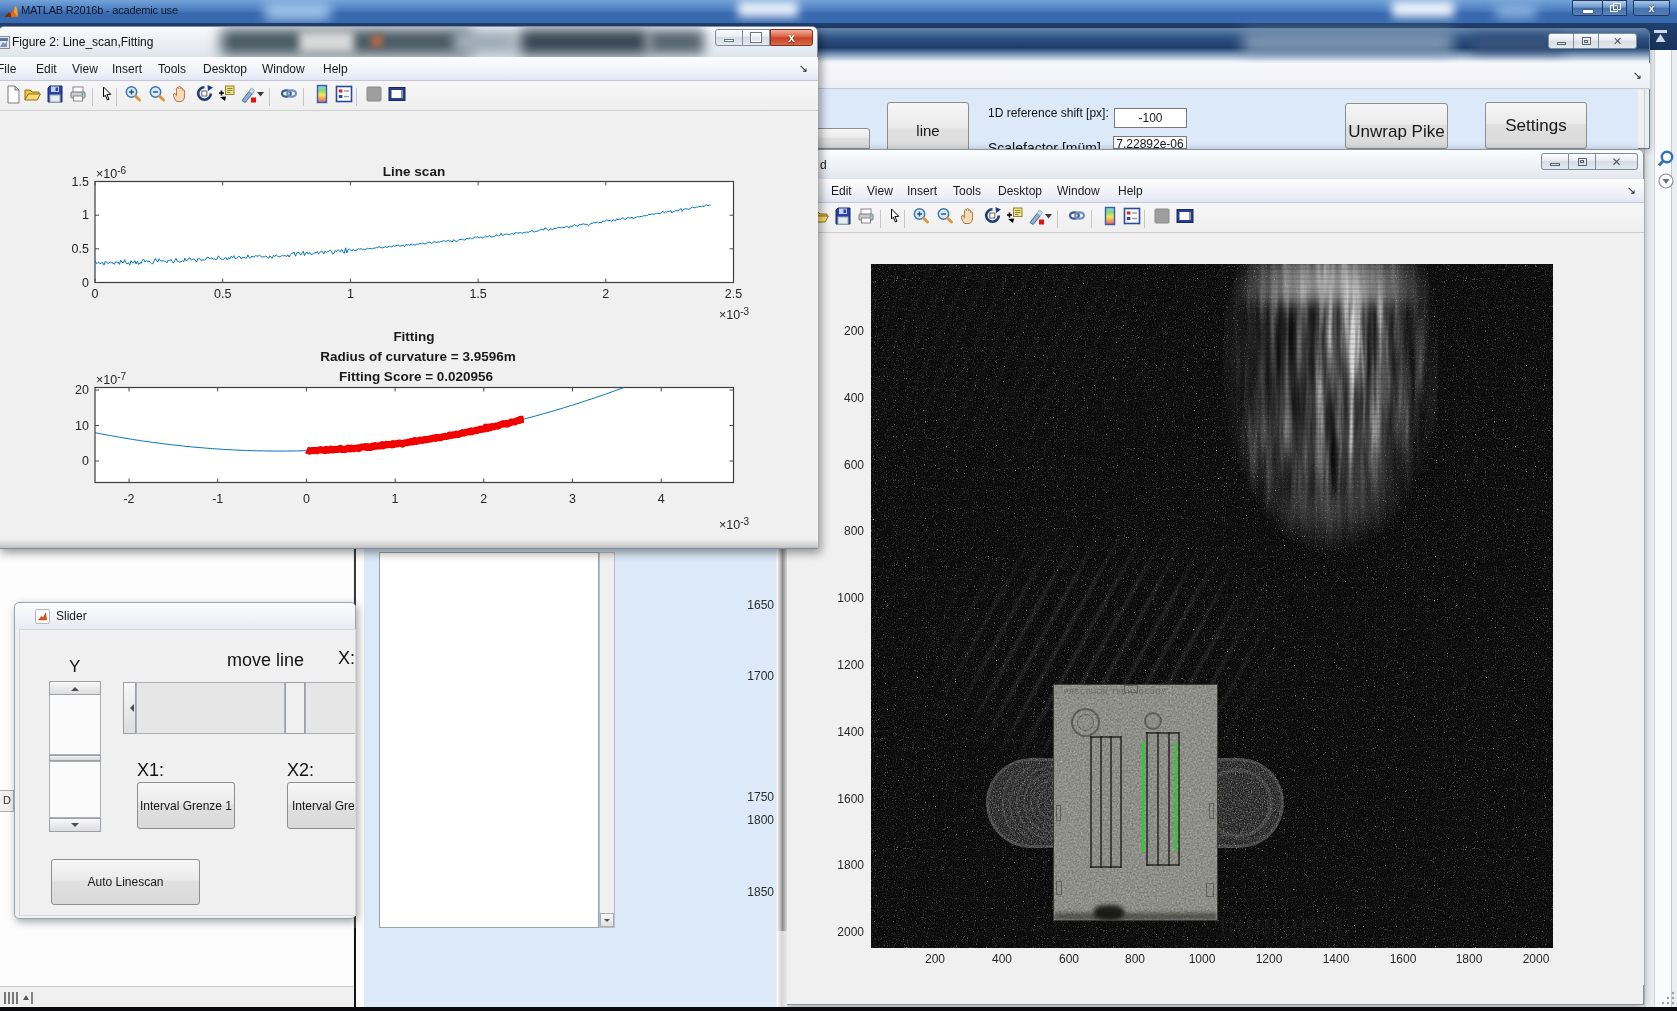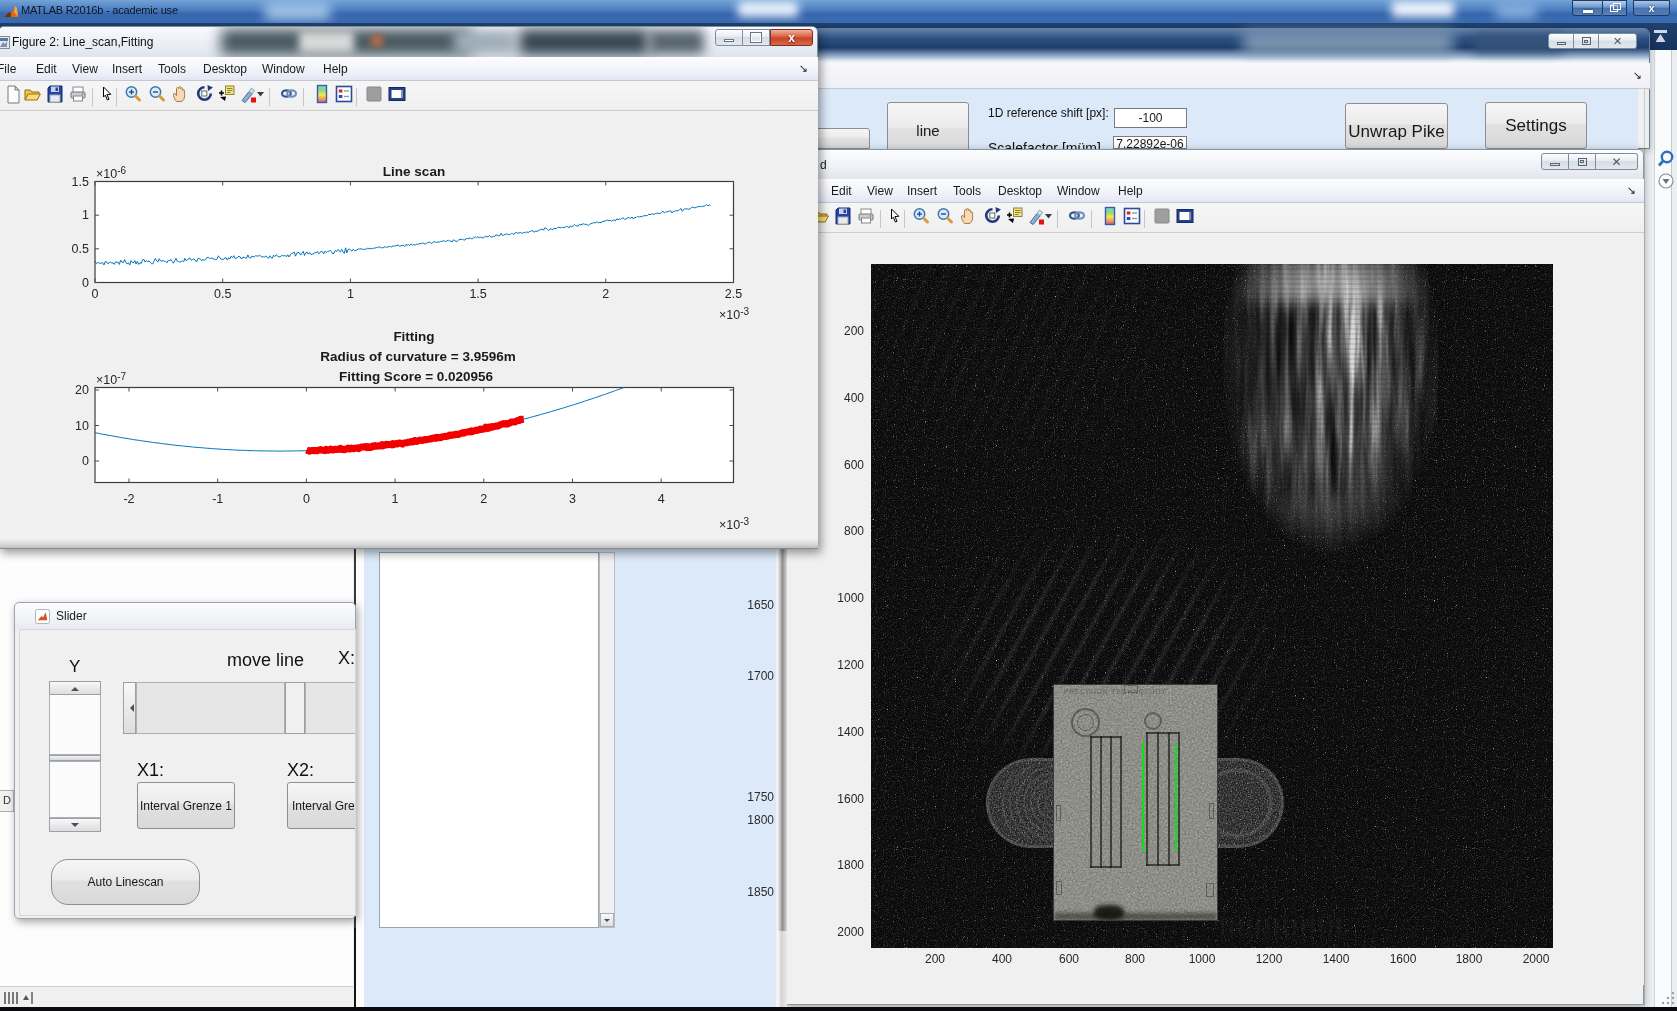--- a/index.html
+++ b/index.html
@@ -427,21 +427,21 @@
       <div class="abs" style="left:182px;top:0;width:58px;height:52px;background:#e6e6e6;border:1px solid #aab0b6;"></div>
     </div>
 
     <span class="abs" style="left:117px;top:130px;font-size:18px;color:#111;">X1:</span>
     <div class="mbtn abs" style="left:117px;top:152px;width:98px;height:47px;font-size:12px;">Interval Grenze 1</div>
     <span class="abs" style="left:267px;top:130px;font-size:18px;color:#111;">X2:</span>
     <div class="mbtn abs" style="left:267px;top:152px;width:98px;height:47px;font-size:12px;justify-content:flex-start;">
         <span style="margin-left:4px;">Interval Grenze 2</span>
       </div>
 
-    <div class="mbtn abs" style="left:31px;top:229px;width:149px;height:46px;font-size:12px;border-radius:17px;">Auto Linescan</div>
+    <div class="mbtn abs" style="left:31px;top:229px;width:149px;height:46px;font-size:12px;">Auto Linescan</div>
   </div>
 </div>
 
 <div class="win" style="z-index:6;left:-2px;top:26px;width:820px;height:523px;background:#f0f0f0;border:1px solid #7e8da0;box-shadow:3px 4px 10px rgba(0,0,0,.4);">
 
   <div class="abs" style="left:0;top:0;width:100%;height:30px;background:linear-gradient(#f8fafc,#e8edf3 65%,#dde4ec);border-radius:5px 5px 0 0;overflow:hidden;">
     <div class="abs" style="left:222px;top:2px;width:250px;height:26px;background:#45565f;filter:blur(7px);"></div>
     <div class="abs" style="left:300px;top:4px;width:55px;height:22px;background:#d9d9d9;filter:blur(4px);"></div>
     <div class="abs" style="left:455px;top:3px;width:60px;height:24px;background:#9fadb8;filter:blur(6px);"></div>
       <div class="abs" style="left:372px;top:8px;width:12px;height:12px;background:#b06a4a;filter:blur(3px);"></div>

